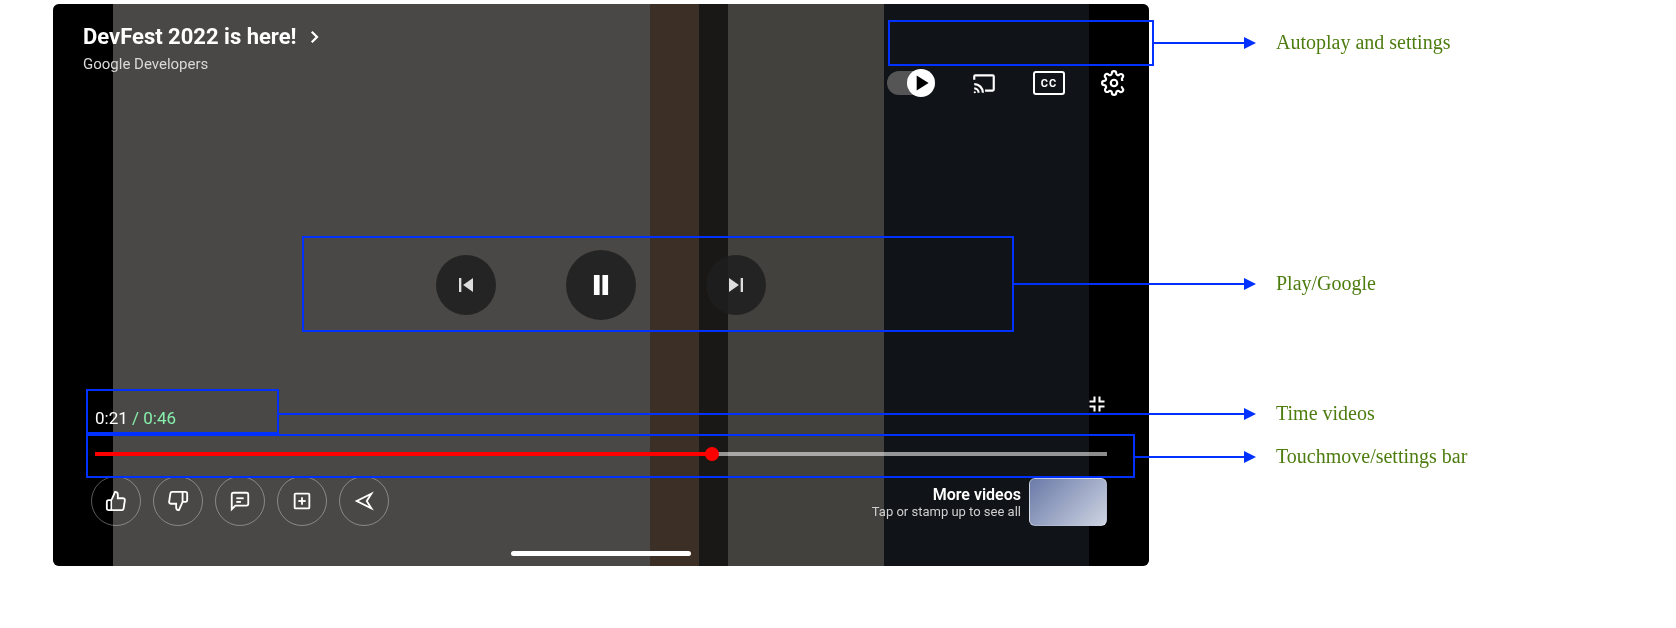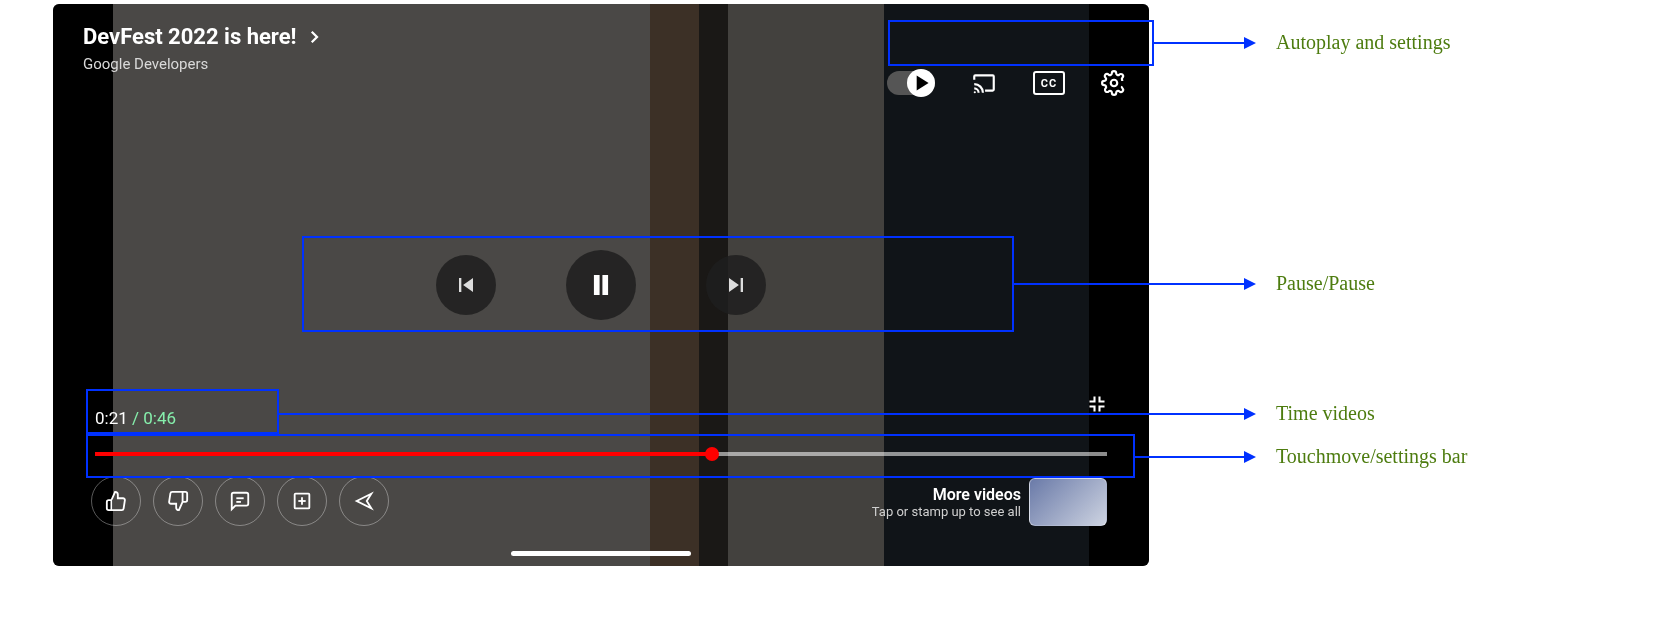--- a/index.html
+++ b/index.html
@@ -256,21 +256,21 @@
 
   <div class="home-ind"></div>
 </div>
 
 <div class="ann-box" style="left:888px; top:20px; width:266px; height:46px;"></div>
 <div class="ann-line" style="left:1154px; top:42px; width:100px;"></div>
 <div class="ann-label" style="left:1276px; top:31px;">Autoplay and settings</div>
 
 <div class="ann-box" style="left:302px; top:236px; width:712px; height:96px;"></div>
 <div class="ann-line" style="left:1014px; top:283px; width:240px;"></div>
-<div class="ann-label" style="left:1276px; top:272px;">Pause/Pause</div>
+<div class="ann-label" style="left:1276px; top:272px;">Play/Google</div>
 
 <div class="ann-box" style="left:86px; top:389px; width:193px; height:45px;"></div>
 <div class="ann-line" style="left:279px; top:413px; width:975px;"></div>
 <div class="ann-label" style="left:1276px; top:402px;">Time videos</div>
 
 <div class="ann-box" style="left:86px; top:434px; width:1049px; height:44px;"></div>
 <div class="ann-line" style="left:1135px; top:456px; width:119px;"></div>
 <div class="ann-label" style="left:1276px; top:445px;">Touchmove/settings bar</div>
 
 </body></html>

